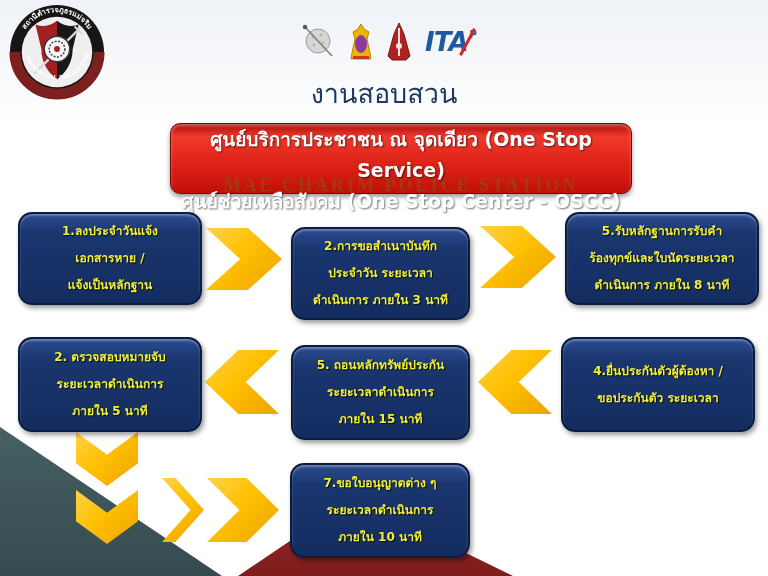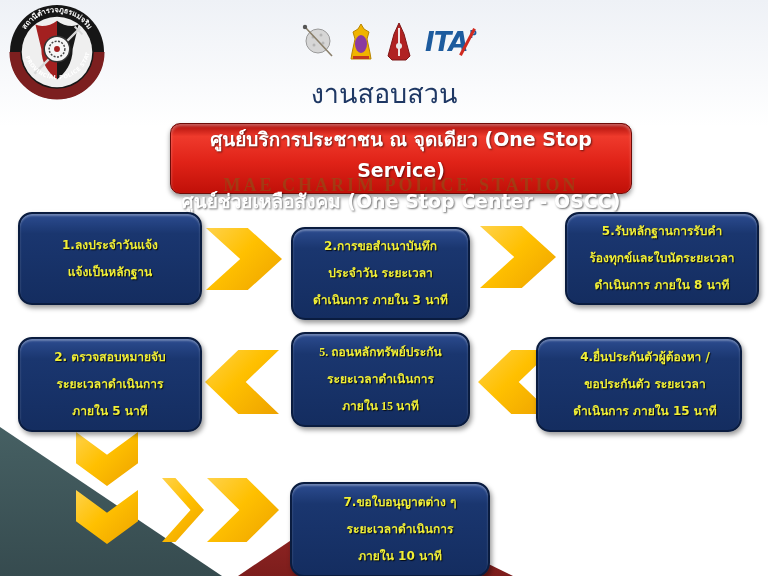--- a/index.html
+++ b/index.html
@@ -36,24 +36,24 @@
     background:linear-gradient(180deg,#2c4c90 0%,#1a366f 22%,#142d60 100%);
     border:2px solid #0a1c3f;
     box-shadow:2px 3px 5px rgba(0,0,0,.4), inset 0 2px 2px rgba(255,255,255,.3);
     display:flex;flex-direction:column;justify-content:center;z-index:5;
   }
   .fline{width:100%;text-align:center;color:#F1EF36;font-weight:bold;font-size:12px;
     line-height:27px;white-space:nowrap;text-shadow:1px 1px 1px rgba(0,0,0,.8);}
   #box1{left:18px;top:212px;width:180px;height:89px;}
   #box2{left:291px;top:212px;width:175px;height:89px;margin-top:15px;}
   #box3{left:565px;top:212px;width:190px;height:89px;}
-  #box4{left:536px;top:337px;width:190px;height:91px;padding-left:12px;}
-  #box5{left:291px;top:332px;width:175px;height:91px;font-family:Liberation Serif, serif;}
+  #box4{left:561px;top:337px;width:190px;height:91px;}
+  #box5{left:291px;top:345px;width:175px;height:91px;}
   #box6{left:18px;top:337px;width:180px;height:91px;}
-  #box7{left:290px;top:482px;width:176px;height:91px;padding-left:20px;}
+  #box7{left:290px;top:463px;width:176px;height:91px;}
   
   .arrow{position:absolute;z-index:2;filter:drop-shadow(2px 3px 2px rgba(0,0,0,.35));}
   .chev{background:linear-gradient(135deg,#ffd24a 0%,#ffc000 45%,#eda200 100%);}
   .chev-right{clip-path:polygon(0% 0%,55% 0%,100% 50%,55% 100%,0% 100%,45% 50%);}
   .chev-left{clip-path:polygon(100% 0%,45% 0%,0% 50%,45% 100%,100% 100%,55% 50%);}
   .chev-down{clip-path:polygon(0% 0%,50% 42%,100% 0%,100% 58%,50% 100%,0% 58%);}
   .chev-thin-right{clip-path:polygon(0% 0%,32% 0%,100% 50%,32% 100%,0% 100%,68% 50%);}
   #arr12{left:206px;top:228px;width:76px;height:62px;}
   #arr23{left:480px;top:226px;width:76px;height:62px;}
   #arr45{left:478px;top:350px;width:74px;height:64px;}
@@ -133,36 +133,36 @@
     <div class="banner-line">ศูนย์บริการประชาชน ณ จุดเดียว (One Stop Service)</div>
     <div class="banner-line">ศูนย์ช่วยเหลือสังคม (One Stop Center - OSCC)</div>
     <div class="watermark">MAE CHARIM POLICE STATION</div>
   </div>
 
   <div class="tri-teal"></div>
   <div class="tri-red"></div>
 
   <div class="fbox" id="box1">
     <div class="fline">1.ลงประจำวันแจ้ง</div>
+    <div class="fline">เอกสารหาย /</div>
     <div class="fline">แจ้งเป็นหลักฐาน</div>
   </div>
   <div class="fbox" id="box2">
     <div class="fline">2.การขอสำเนาบันทึก</div>
     <div class="fline">ประจำวัน ระยะเวลา</div>
     <div class="fline">ดำเนินการ ภายใน 3 นาที</div>
   </div>
   <div class="fbox" id="box3">
     <div class="fline">5.รับหลักฐานการรับคำ</div>
     <div class="fline">ร้องทุกข์และใบนัดระยะเวลา</div>
     <div class="fline">ดำเนินการ ภายใน 8 นาที</div>
   </div>
   <div class="fbox" id="box4">
     <div class="fline">4.ยื่นประกันตัวผู้ต้องหา /</div>
     <div class="fline">ขอประกันตัว ระยะเวลา</div>
-    <div class="fline">ดำเนินการ ภายใน 15 นาที</div>
   </div>
   <div class="fbox" id="box5">
     <div class="fline">5. ถอนหลักทรัพย์ประกัน</div>
     <div class="fline">ระยะเวลาดำเนินการ</div>
     <div class="fline">ภายใน 15 นาที</div>
   </div>
   <div class="fbox" id="box6">
     <div class="fline">2. ตรวจสอบหมายจับ</div>
     <div class="fline">ระยะเวลาดำเนินการ</div>
     <div class="fline">ภายใน 5 นาที</div>

